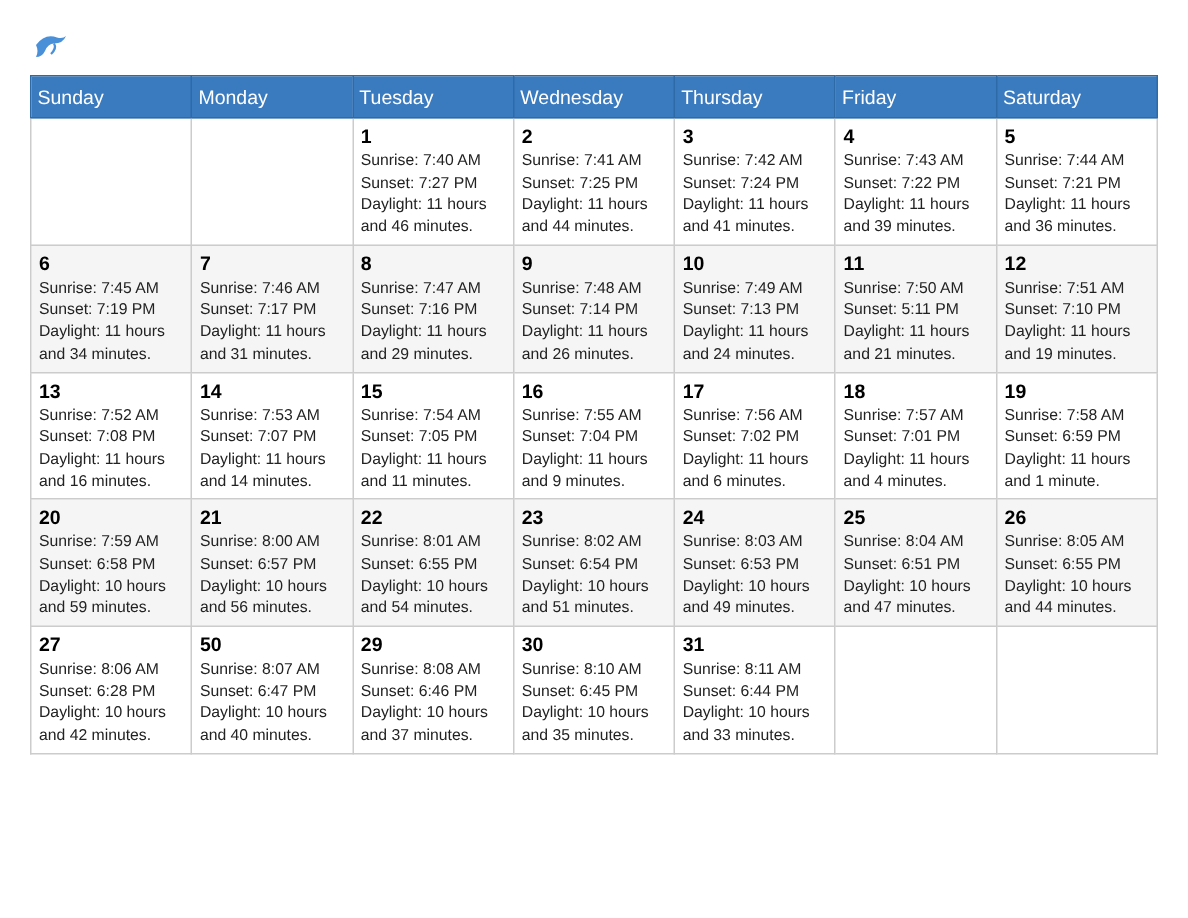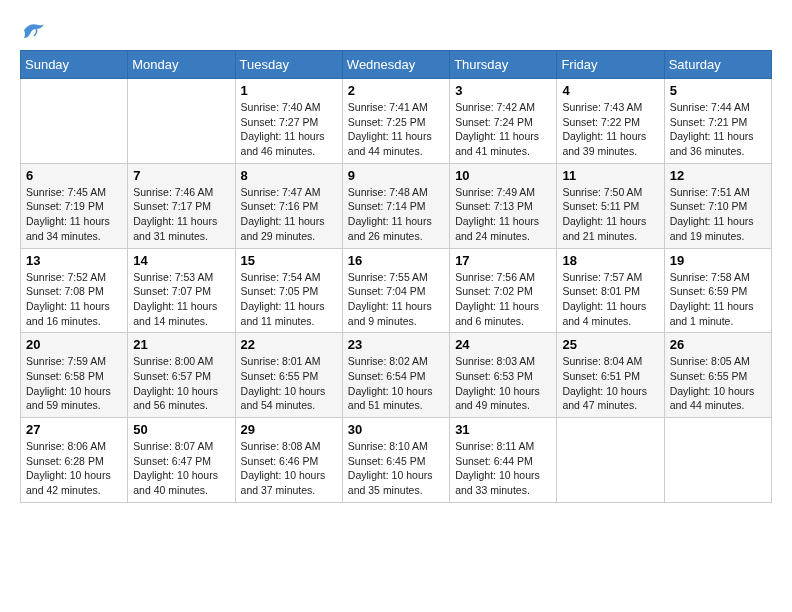--- a/index.html
+++ b/index.html
@@ -228,21 +228,21 @@
         </td>
         <td>
           <span class="day-num">17</span>
           <div class="day-info">Sunrise: 7:56 AM
 Sunset: 7:02 PM
 Daylight: 11 hours and 6 minutes.</div>
         </td>
         <td>
           <span class="day-num">18</span>
           <div class="day-info">Sunrise: 7:57 AM
-Sunset: 8:01 PM
+Sunset: 7:01 PM
 Daylight: 11 hours and 4 minutes.</div>
         </td>
         <td>
           <span class="day-num">19</span>
           <div class="day-info">Sunrise: 7:58 AM
 Sunset: 6:59 PM
 Daylight: 11 hours and 1 minute.</div>
         </td>
       </tr>
       <tr>

